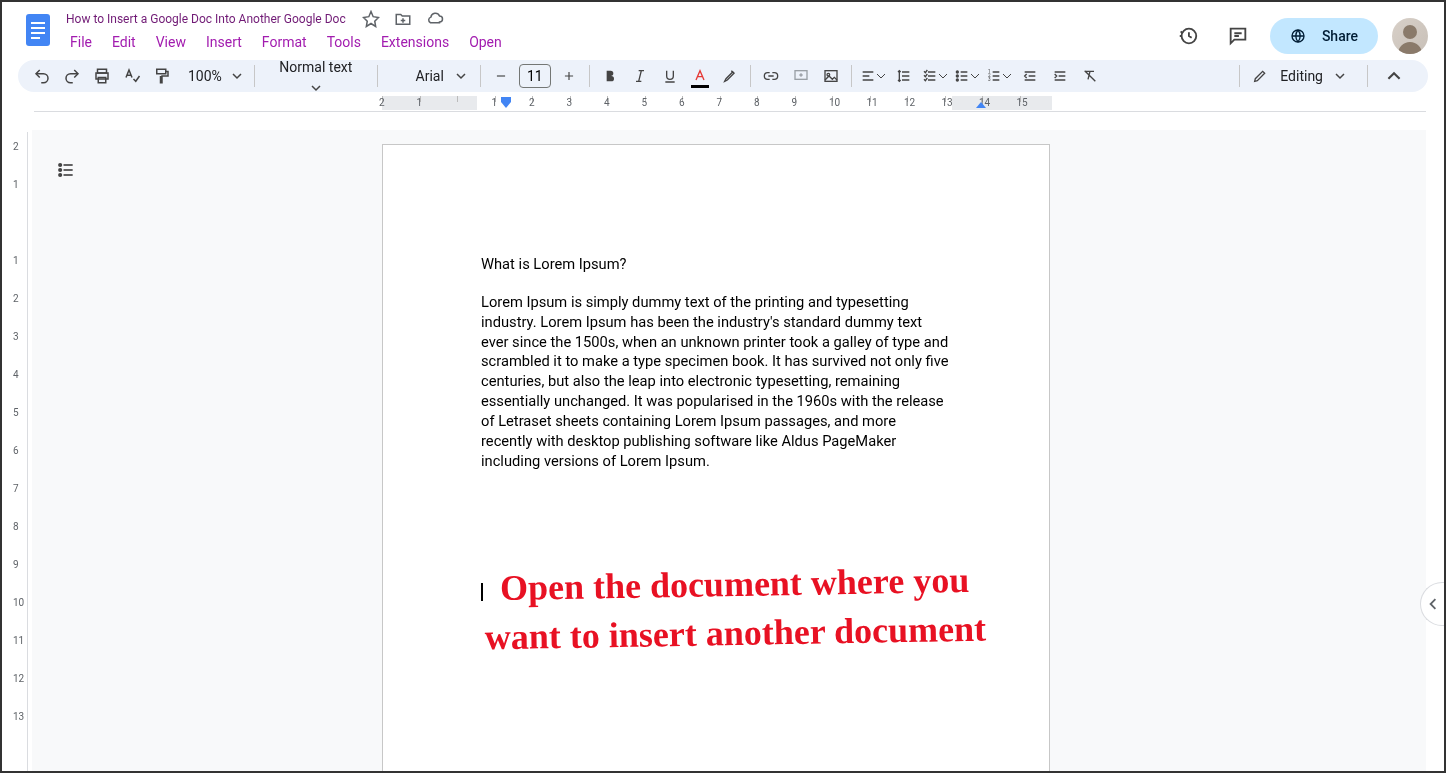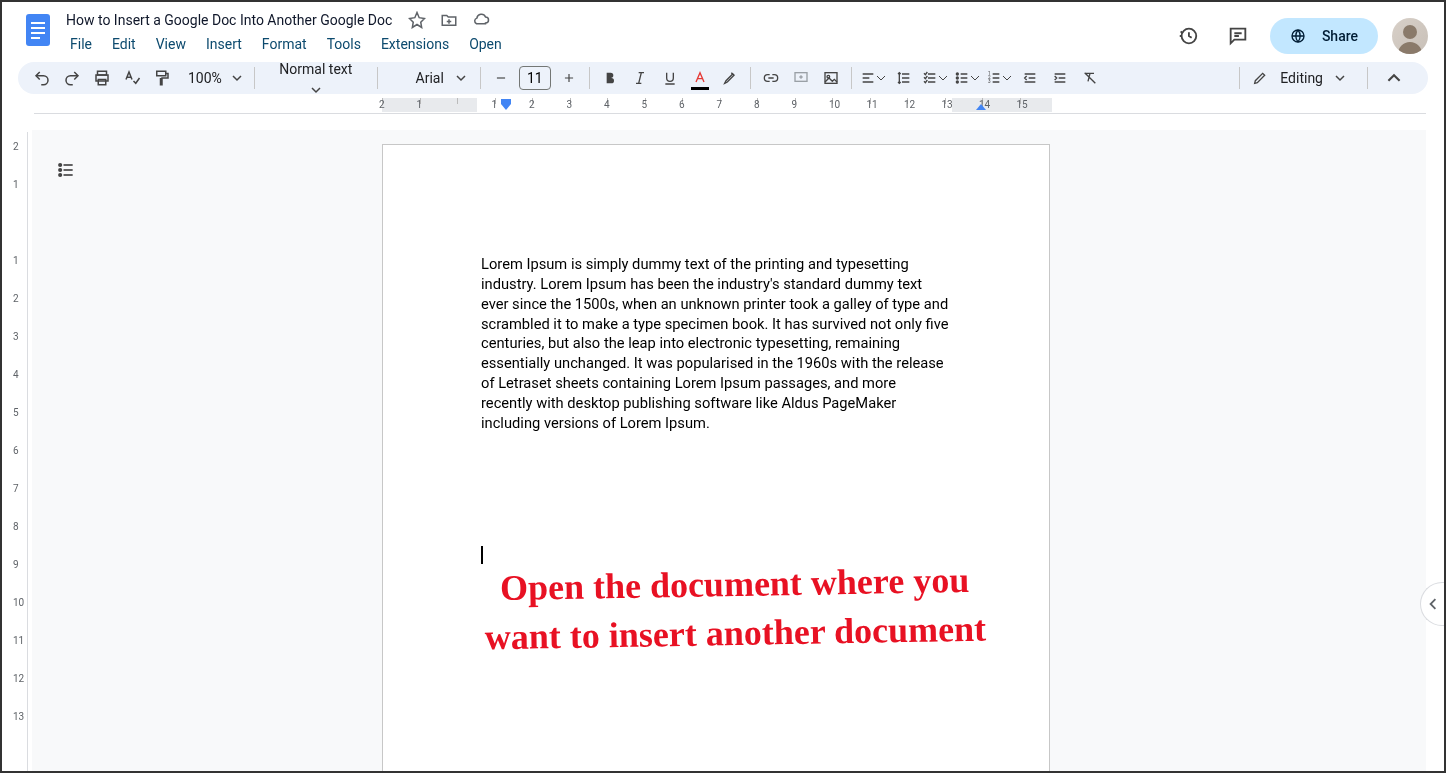--- a/index.html
+++ b/index.html
@@ -4,25 +4,25 @@
 <style>
 * { margin: 0; padding: 0; box-sizing: border-box; font-family: "Google Sans", Roboto, Arial, sans-serif; }
 body { background: #fff; width: 1446px; height: 773px; overflow: hidden; border: 2px solid #333; position: relative; }
 
 
 .header { display: flex; align-items: flex-start; padding: 8px 16px 0 16px; }
 .docs-icon { width: 40px; height: 40px; display: flex; align-items: center; justify-content: center; margin-right: 4px; }
 .docs-icon svg { width: 36px; height: 36px; }
 .title-area { flex: 1; }
 .title-row { display: flex; align-items: center; gap: 12px; }
-.doc-title { font-size: 14px; color: #0f172a; padding: 2px 4px; }
+.doc-title { font-size: 12px; color: #701a75; padding: 2px 4px; }
 .title-icons { display: flex; gap: 14px; color: #5f6368; }
 .title-icons span { cursor: pointer; display:flex; align-items:center; }
 .menu-bar { display: flex; gap: 4px; margin-top: 2px; }
-.menu-bar span { font-size: 14px; color: #0c4a6e; padding: 4px 8px; cursor: pointer; border-radius: 4px; }
+.menu-bar span { font-size: 14px; color: #a21caf; padding: 4px 8px; cursor: pointer; border-radius: 4px; }
 .header-right { display: flex; align-items: center; gap: 14px; margin-left: auto; padding-top: 8px; }
 .header-right .icon-btn { width: 36px; height: 36px; display: flex; align-items: center; justify-content: center; color: #444; cursor: pointer; border-radius: 50%; }
 .share-btn { background: #c2e7ff; border-radius: 40px; padding: 10px 20px; display: flex; align-items: center; gap: 16px; cursor: pointer; font-weight: 500; font-size: 14px; color: #001d35; justify-content: center; }
 .avatar { width: 36px; height: 36px; border-radius: 50%; background: linear-gradient(135deg,#d8d0c8,#c8c0b8); display:flex; align-items:center; justify-content:center; overflow:hidden; }
 .avatar svg { width:36px; height:36px; }
 
 
 .toolbar { margin: 6px 16px 0 16px; background: #edf2fa; border-radius: 24px; height: 32px; display: flex; align-items: center; padding: 0 10px; gap: 2px; }
 .tb-btn { min-width: 28px; height: 28px; display: flex; align-items: center; justify-content: center; color: #444746; cursor: pointer; border-radius: 4px; padding: 0 2px; }
 .tb-sep { width: 1px; height: 22px; background: #c7c7c7; margin: 0 4px; }
@@ -465,20 +465,21 @@
         <circle cx="5" cy="6" r="1.5" fill="#444"></circle>
         <path d="M9 6h11"></path>
         <circle cx="5" cy="12" r="1.5" fill="#444"></circle>
         <path d="M9 12h11"></path>
         <circle cx="5" cy="18" r="1.5" fill="#444"></circle>
         <path d="M9 18h11"></path>
       </svg>
     </span>
   <div class="page">
     <div class="doc-body">
+      <h4>What is Lorem Ipsum?</h4>
       <p>Lorem Ipsum is simply dummy text of the printing and typesetting industry. Lorem Ipsum has been the industry's standard dummy text ever since the 1500s, when an unknown printer took a galley of type and scrambled it to make a type specimen book. It has survived not only five centuries, but also the leap into electronic typesetting, remaining essentially unchanged. It was popularised in the 1960s with the release of Letraset sheets containing Lorem Ipsum passages, and more recently with desktop publishing software like Aldus PageMaker including versions of Lorem Ipsum.</p>
       <span class="cursor-mark"></span>
     </div>
     <div class="annotation">Open the document where you want to insert another document</div>
   </div>
 </div>
 
 <div class="side-panel-toggle">
   <svg width="12" height="12" viewBox="0 0 10 10">
       <path d="M7 1L3 5l4 4" fill="none" stroke="#5f6368" stroke-width="1.5"></path>

